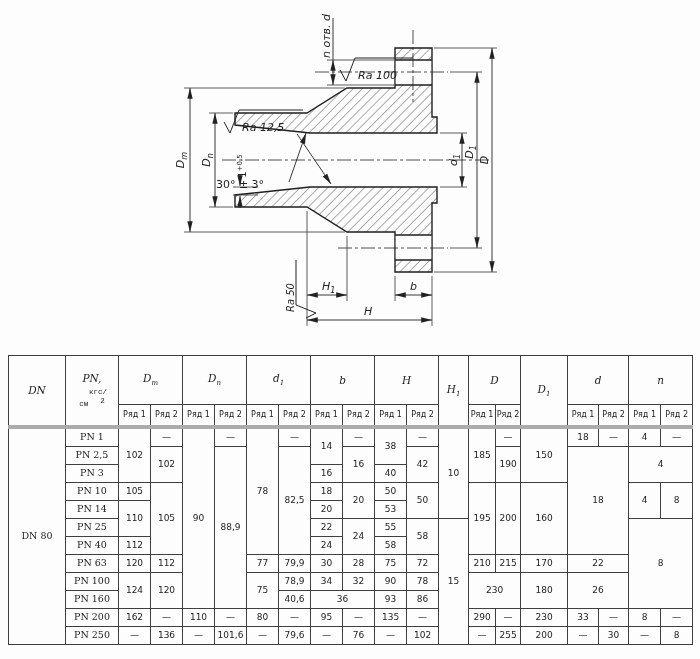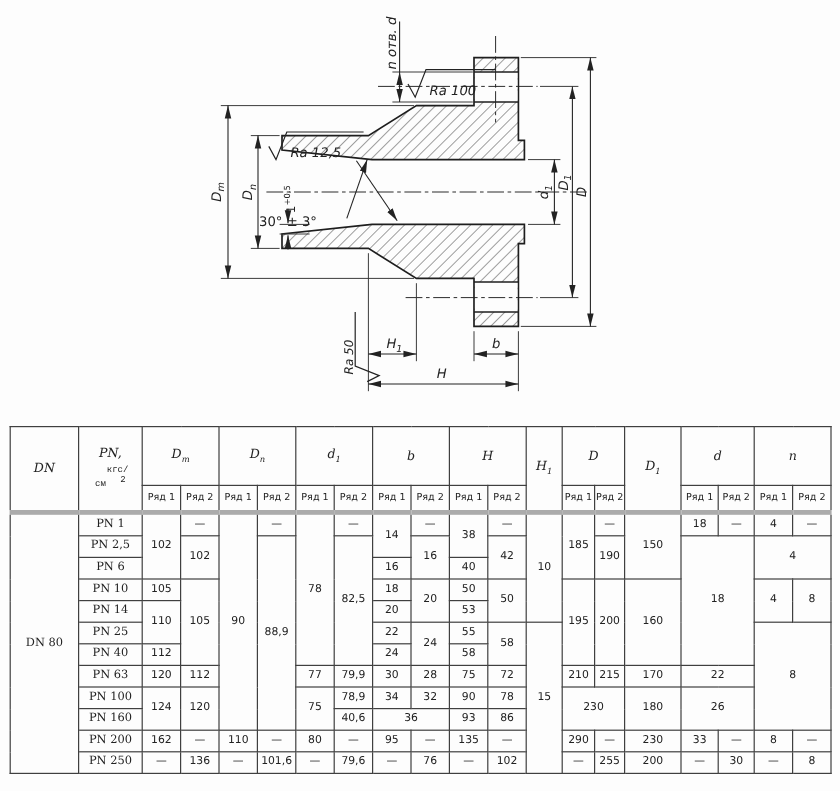--- a/index.html
+++ b/index.html
@@ -227,21 +227,21 @@
           <td rowspan="2">102</td>
           <td rowspan="9">88,9</td>
           <td rowspan="6">82,5</td>
           <td rowspan="2">16</td>
           <td rowspan="2">42</td>
           <td rowspan="2">190</td>
           <td rowspan="6" colspan="2">18</td>
           <td rowspan="2" colspan="2">4</td>
         </tr>
         <tr>
-          <td class="it">PN 6</td>
+          <td class="it">PN 3</td>
           <td>16</td>
           <td>40</td>
         </tr>
         <tr>
           <td class="it">PN 10</td>
           <td>105</td>
           <td rowspan="4">105</td>
           <td>18</td>
           <td rowspan="2">20</td>
           <td>50</td>

